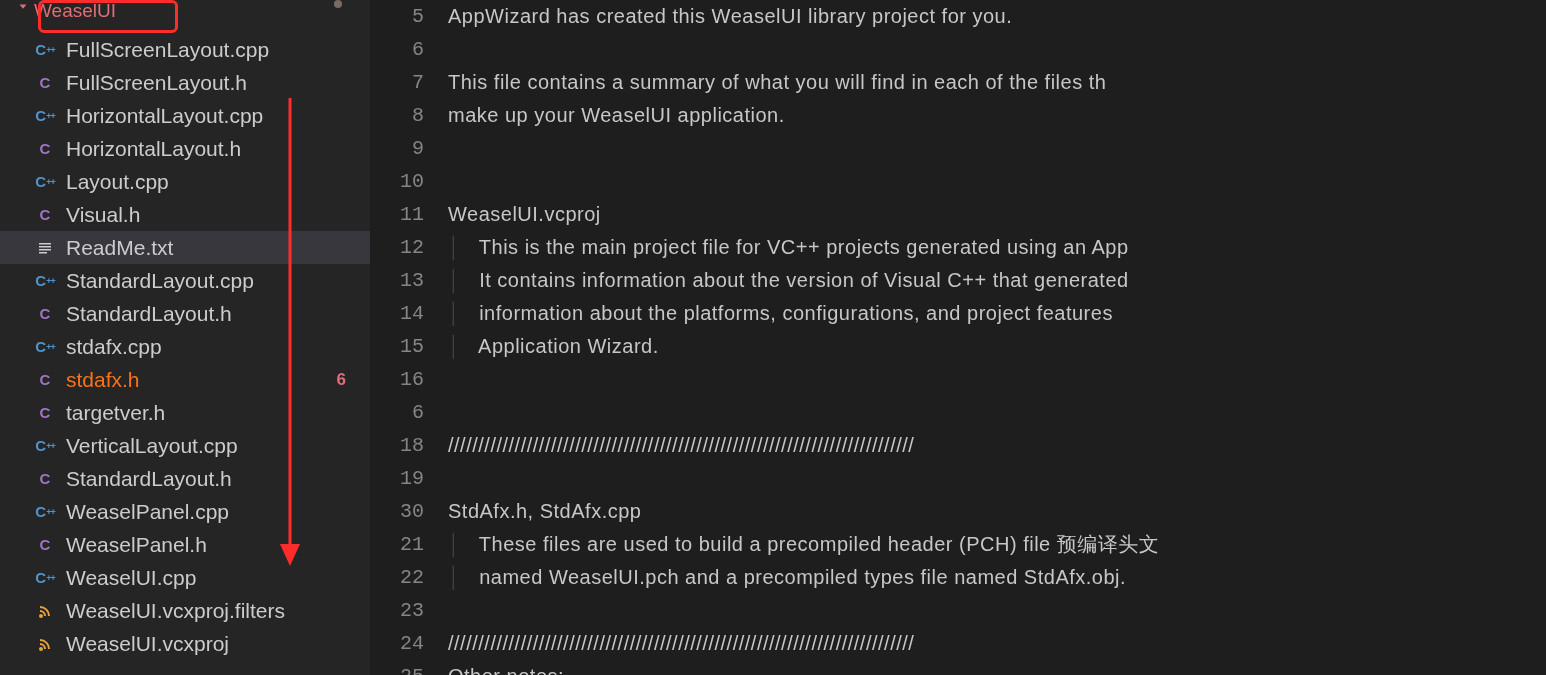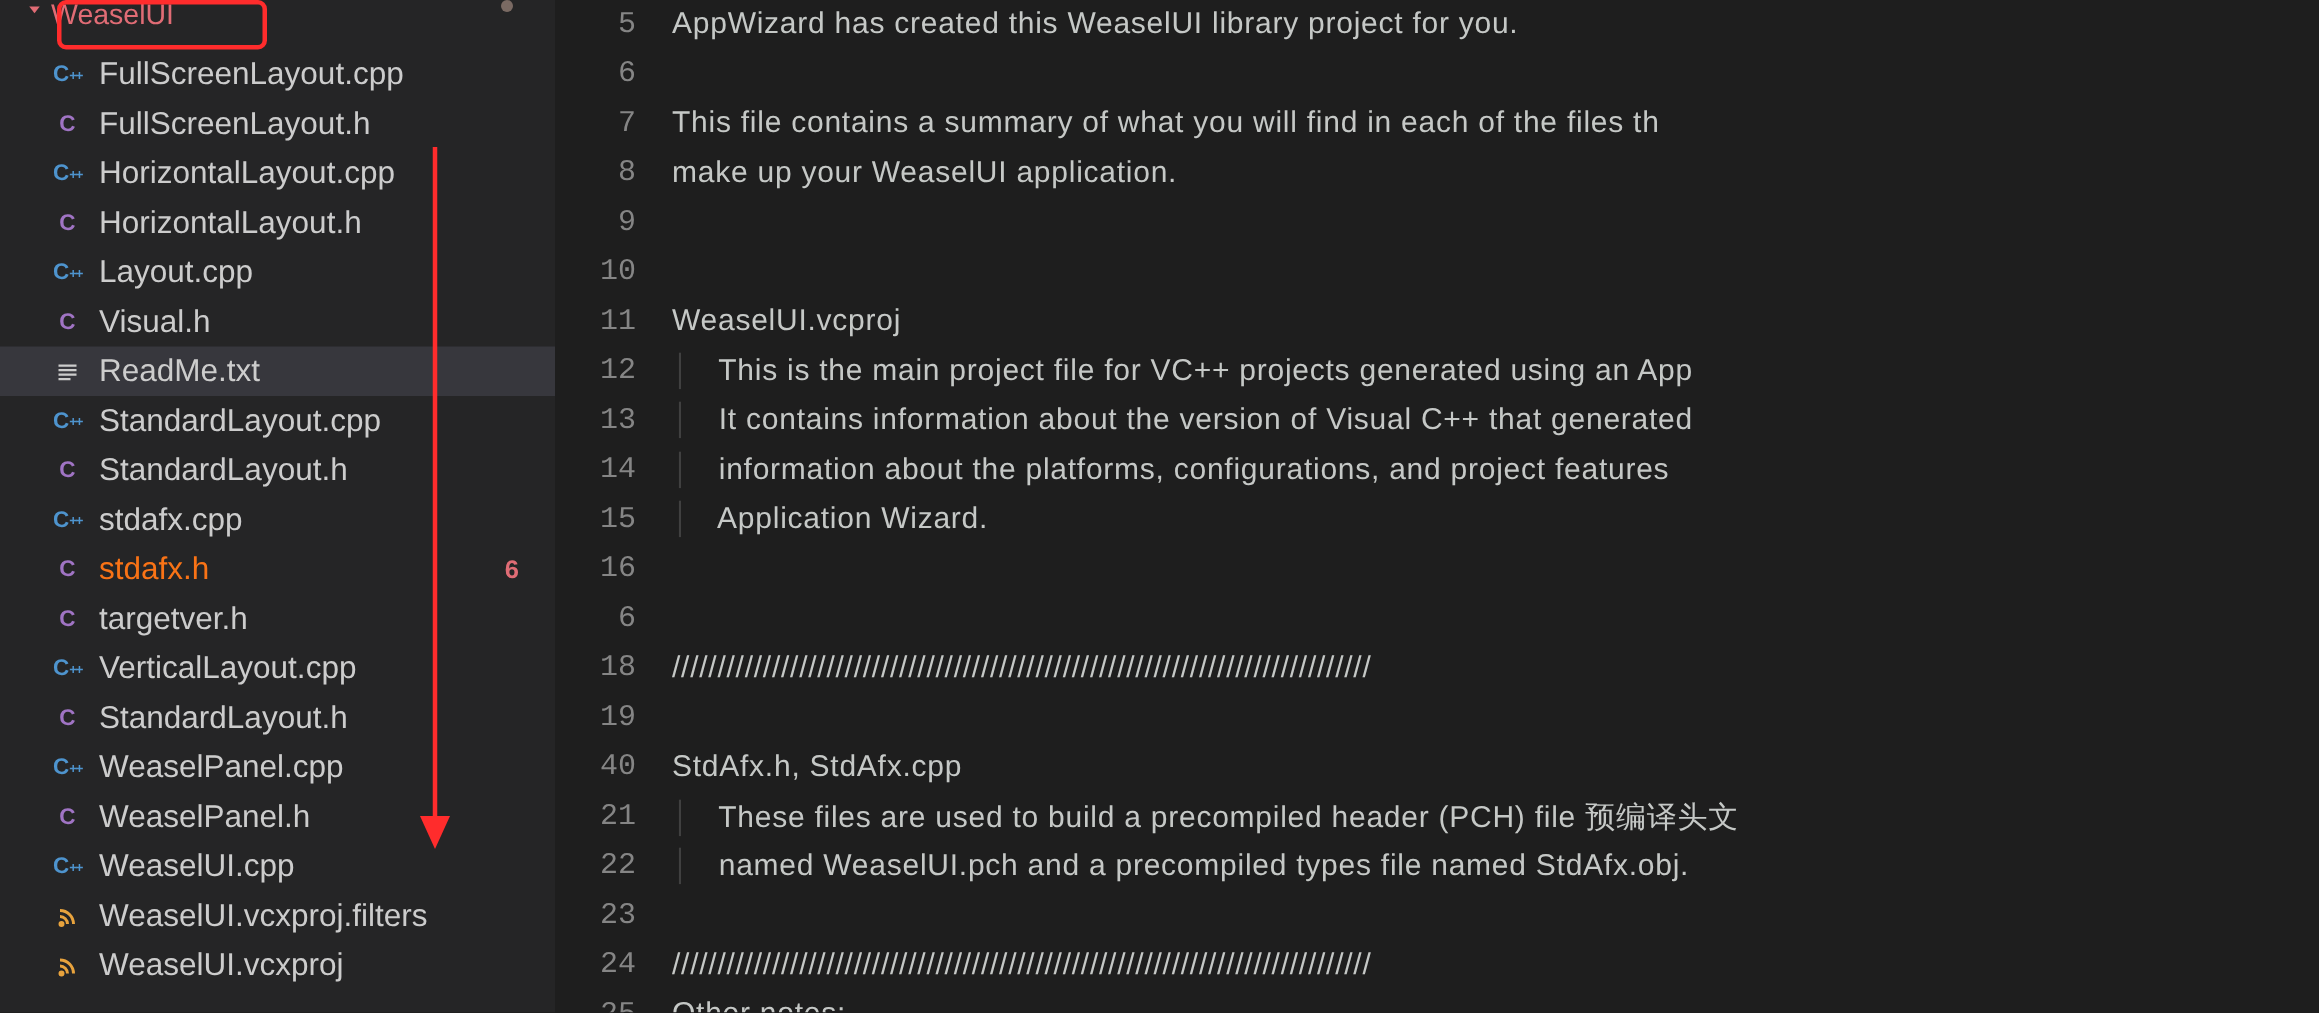--- a/index.html
+++ b/index.html
@@ -212,21 +212,21 @@
         </div>
         <div class="line">
           <div class="gutter">18</div>
           <div class="code">/////////////////////////////////////////////////////////////////////////////</div>
         </div>
         <div class="line">
           <div class="gutter">19</div>
           <div class="code"></div>
         </div>
         <div class="line">
-          <div class="gutter">40</div>
+          <div class="gutter">30</div>
           <div class="code">StdAfx.h, StdAfx.cpp</div>
         </div>
         <div class="line">
           <div class="gutter">21</div>
           <div class="code"><span class="ig">│</span>   These files are used to build a precompiled header (PCH) file 预编译头文</div>
         </div>
         <div class="line">
           <div class="gutter">22</div>
           <div class="code"><span class="ig">│</span>   named WeaselUI.pch and a precompiled types file named StdAfx.obj.</div>
         </div>

